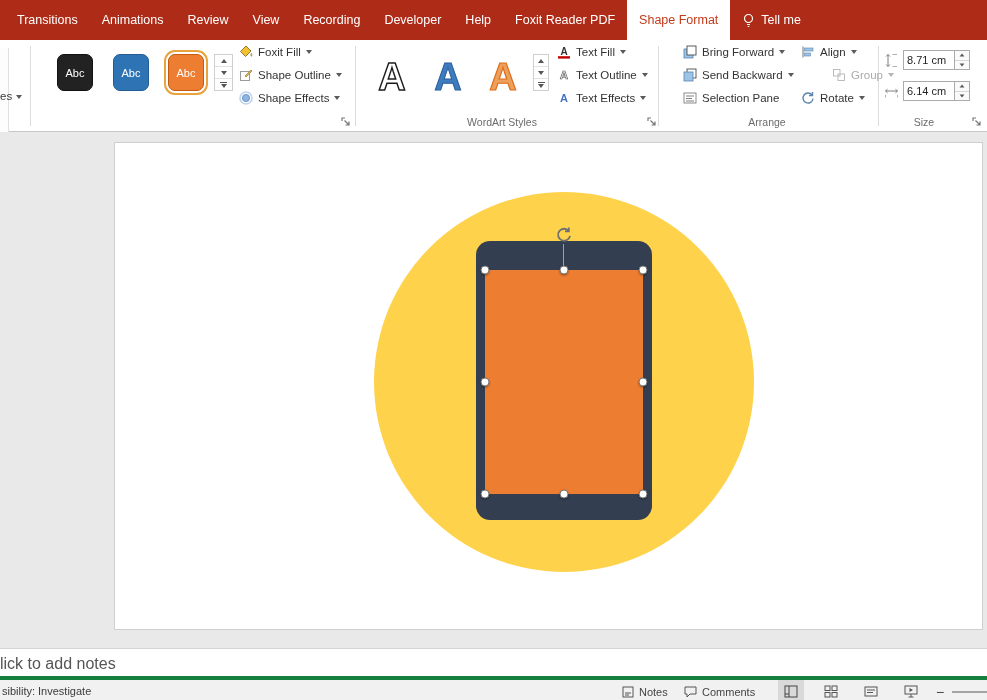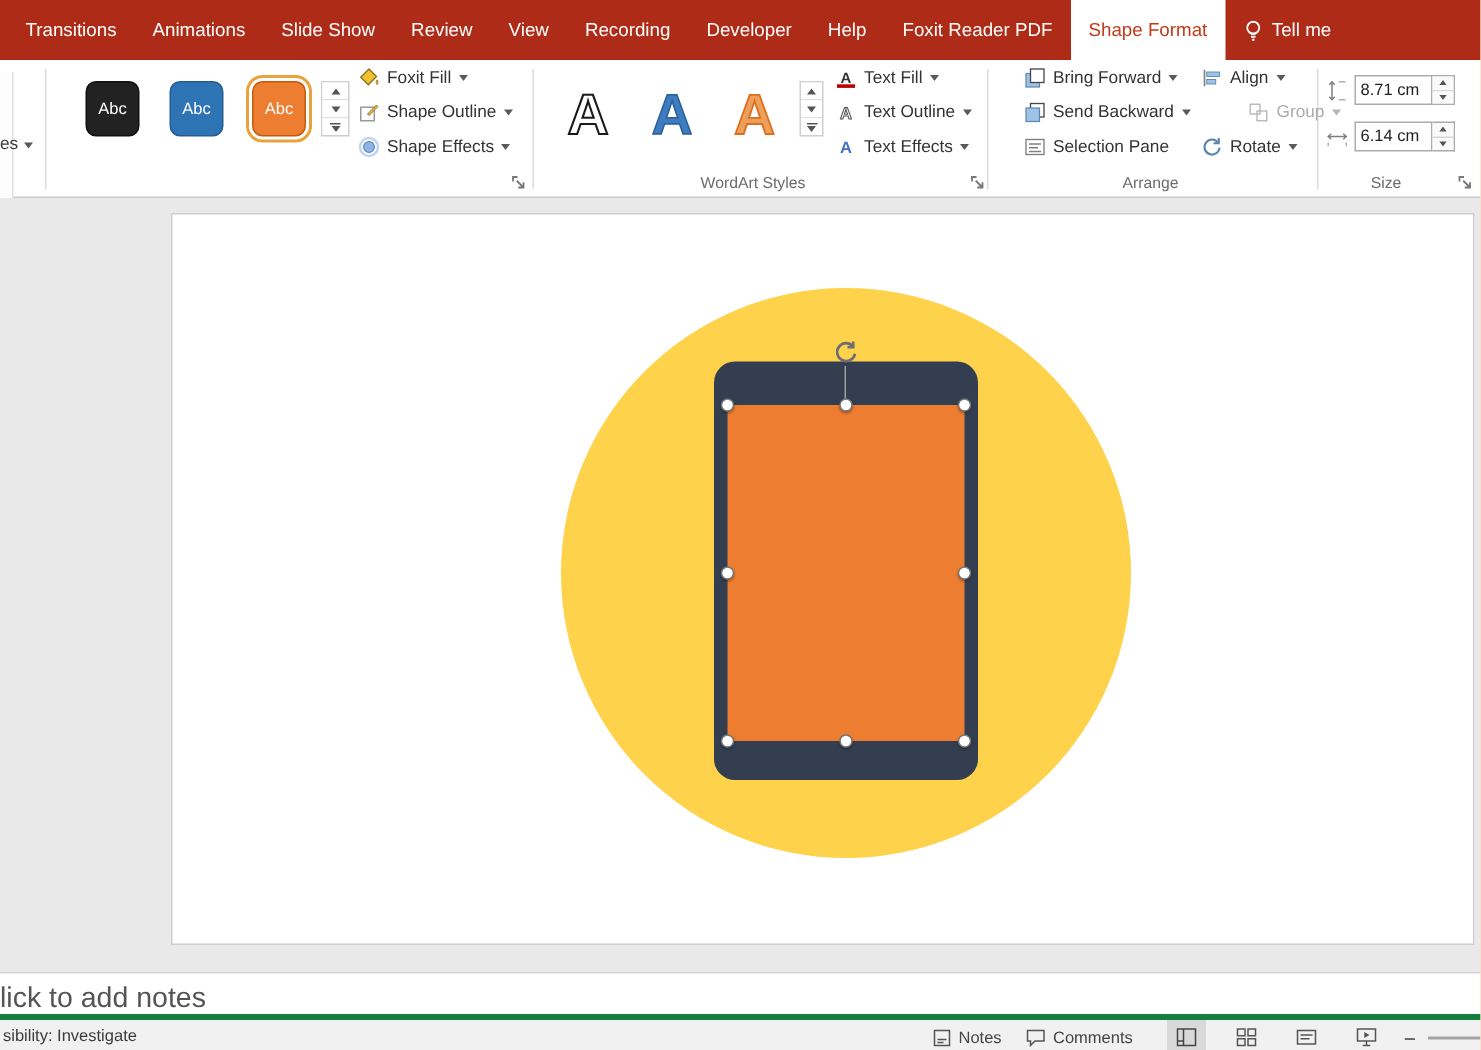--- a/index.html
+++ b/index.html
@@ -1,18 +1,18 @@
 <!DOCTYPE html>
 <html><head>
 <meta charset="utf-8">
 <style>
   * { margin:0; padding:0; box-sizing:border-box; }
   html,body { width:987px; height:700px; overflow:hidden; }
   body { font-family:"Liberation Sans", sans-serif; background:#fff; }
-  .app { position:relative; width:987px; height:700px; background:#f97316; }
+  .app { position:relative; width:987px; height:700px; background:#fdba74; }
 
   
   .menubar { position:absolute; top:0; left:0; right:0; height:40px; background:#AD2B17; display:flex; align-items:stretch; }
   .tab { padding:0 12px; line-height:40px; font-size:12.5px; color:#fff; white-space:nowrap; cursor:default; }
   .tab:first-child { margin-left:5px; }
   .tab.active { background:#fff; color:#C13B1A; }
   .tellme { display:flex; align-items:center; gap:6px; padding:0 12px; color:#fff; font-size:12.5px; }
 
   
   .ribbon { position:absolute; top:40px; left:0; right:0; height:92px; background:#fff; border-bottom:1px solid #c8c8c8; }
@@ -60,21 +60,21 @@
   .slide { position:absolute; left:114px; top:10px; width:869px; height:488px; background:#fff; border:1px solid #cfcfcf; }
   .shape-circle { position:absolute; left:259px; top:49px; width:380px; height:380px; border-radius:50%; background:#FFD24B; }
   .shape-tablet { position:absolute; left:361px; top:98px; width:176px; height:279px; border-radius:14px; background:#333F50; }
   .shape-rect   { position:absolute; left:370px; top:127px; width:158px; height:224px; background:#ED7D31; }
   .handle { position:absolute; width:9px; height:9px; border-radius:50%; background:#fff; border:1px solid #767676; box-shadow:0 1px 2px rgba(0,0,0,.35); transform:translate(-50%,-50%); z-index:5; }
   .rot-line { position:absolute; left:448px; top:101px; width:1px; height:22px; background:#9e9e9e; z-index:4; }
   .rot-handle { position:absolute; left:440px; top:83px; width:18px; height:18px; z-index:6; }
 
   
   .notes { position:absolute; top:648px; left:0; right:0; height:28px; background:#fff; border-top:1px solid #d4d4d4; }
-  .notes span { position:absolute; left:0; top:6px; font-size:19px; color:#555;text-align:center; }
+  .notes span { position:absolute; left:0; top:6px; font-size:16px; color:#555;text-align:center; }
 
   
   .statusbar { position:absolute; top:676px; left:0; right:0; height:24px; background:#f1f1f1; border-top:4px solid #15803d; font-size:11px; color:#3b3b3b; }
   .sb-left { position:absolute; left:2px; top:0; line-height:23px; }
   .sb-item { position:absolute; top:0; height:23px; display:flex; align-items:center; gap:5px; color:#444; }
   .sb-views { position:absolute; left:778px; top:0; height:23px; display:flex; gap:14px; }
   .vbtn { width:26px; height:23px; display:flex; align-items:center; justify-content:center; }
   .vbtn.active { background:#d9d9d9; }
   .zoomout { position:absolute; left:932px; top:0; width:16px; height:23px; display:flex; align-items:center; justify-content:center; font-size:14px; color:#444; }
   .zoomtrack { position:absolute; left:952px; top:11px; width:35px; height:2px; background:#a3a3a3; }
@@ -82,21 +82,20 @@
   svg { display:block; }
 </style>
 </head>
 <body>
 
 <div class="app">
 
   <div class="menubar">
     <div class="tab">Transitions</div>
     <div class="tab">Animations</div>
-    <div class="tab">Slide Show</div>
     <div class="tab">Review</div>
     <div class="tab">View</div>
     <div class="tab">Recording</div>
     <div class="tab">Developer</div>
     <div class="tab">Help</div>
     <div class="tab">Foxit Reader PDF</div>
     <div class="tab active">Shape Format</div>
     <div class="tellme">
       <span>
         <svg width="13" height="15" viewBox="0 0 13 15">

